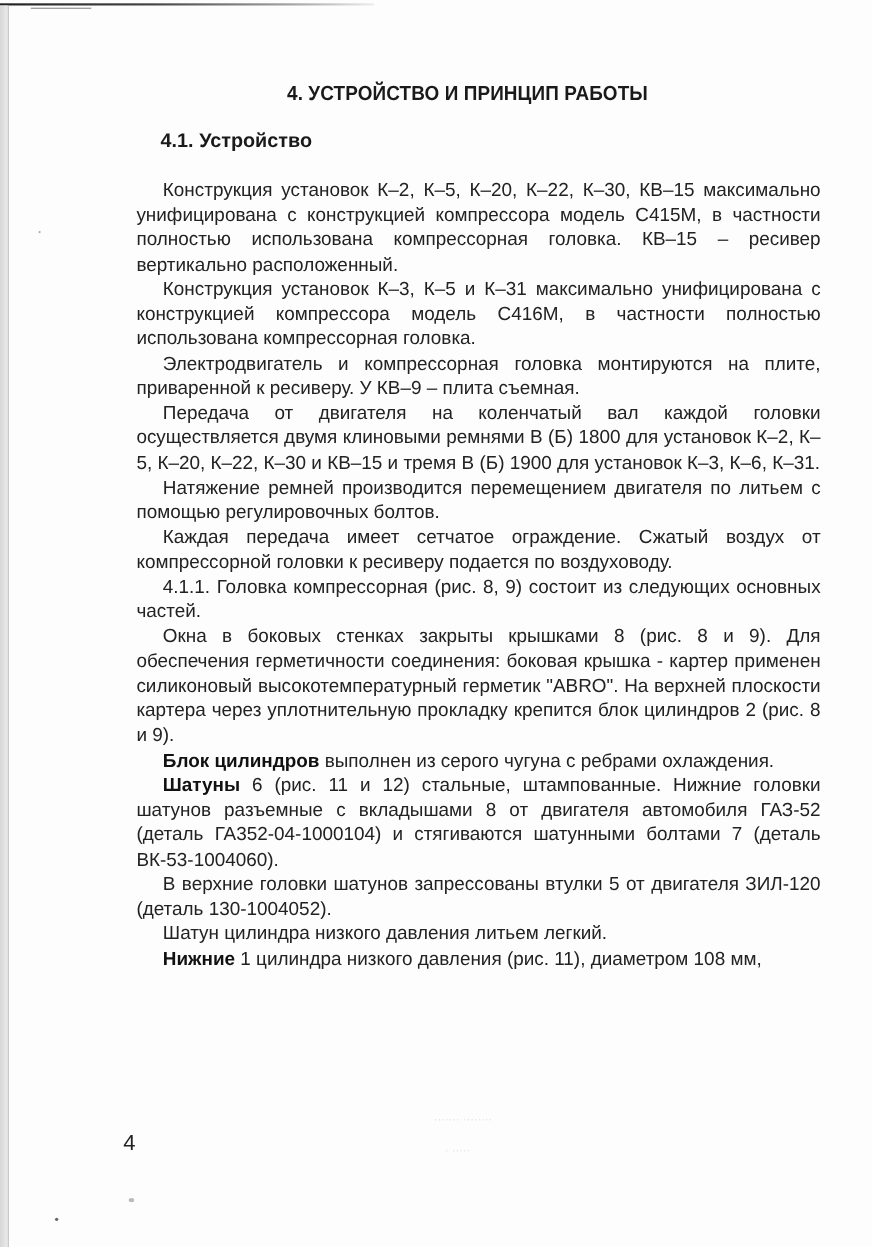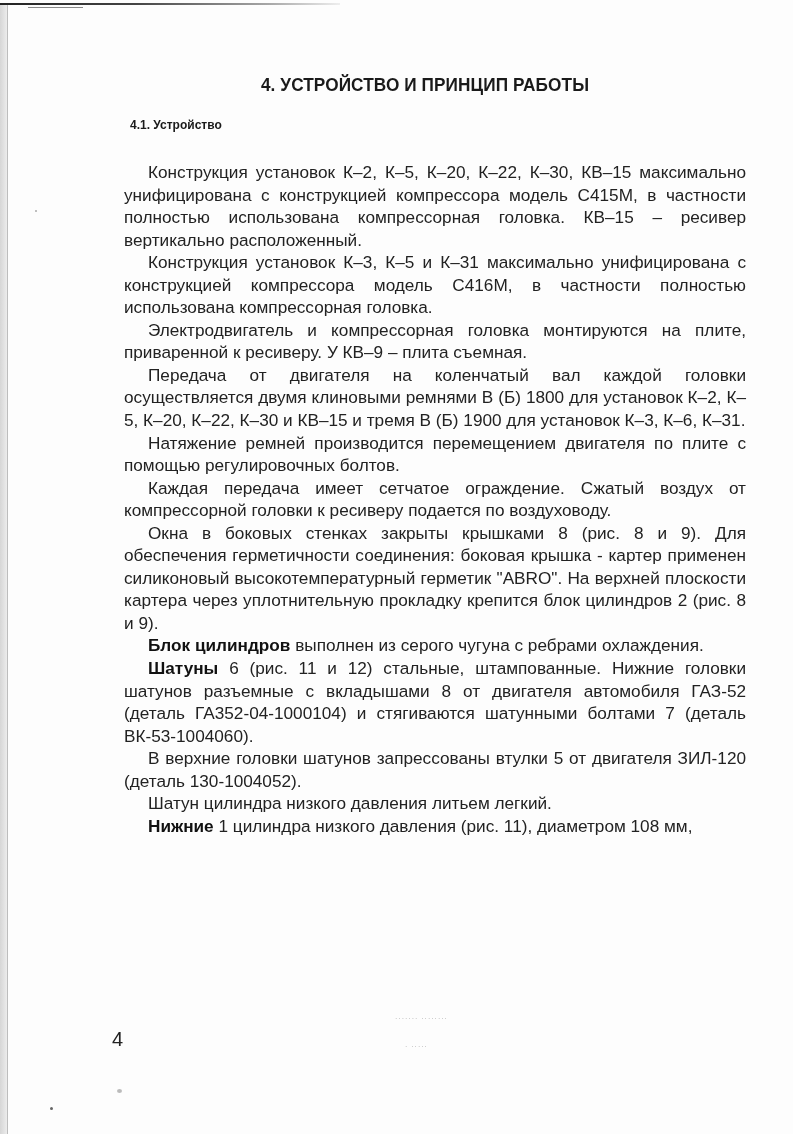--- a/index.html
+++ b/index.html
@@ -22,22 +22,22 @@
   .page {
     position:absolute; left:114px; top:0; width:622px;
   }
   .title {
     position:absolute; left:0; width:622px; top:74px;
     text-align:center; font-size:18.5px; font-weight:bold;
     letter-spacing:0.1px; color:#1a1a1a;
     transform:scaleX(0.93); transform-origin:center;
   }
   .subtitle {
-    position:absolute; left:16px; top:118px;
-    font-size:12px; font-weight:bold; color:#1a1a1a;
+    position:absolute; left:32px; top:118px;
+    font-size:18px; font-weight:bold; color:#1a1a1a;
   }
   .body-text {
     position:absolute; left:10px; top:161px; width:622px;
     font-size:17.2px; line-height:22.55px;
     text-align:justify; color:#222;
   }
   .body-text p { margin:0; text-indent:24px; }
   .body-text b { font-weight:bold; color:#111; }
   .pagenum {
     position:absolute; left:112px; top:1028px; font-size:20px; color:#222;
@@ -54,22 +54,23 @@
 
 <div class="page">
   <div class="title">4. УСТРОЙСТВО И ПРИНЦИП РАБОТЫ</div>
   <div class="subtitle">4.1. Устройство</div>
 
   <div class="body-text">
     <p><span>Конструкция установок К–2, К–5, К–20, К–22, К–30, КВ–15 максимально унифицирована с конструкцией компрессора модель С415М, в частности полностью использована компрессорная головка. КВ–15  – ресивер вертикально расположенный.</span></p>
     <p><span>Конструкция установок К–3, К–5 и К–31 максимально унифицирована с конструкцией компрессора модель С416М, в частности полностью использована компрессорная головка.</span></p>
     <p><span>Электродвигатель и компрессорная головка монтируются на плите, приваренной к ресиверу. У КВ–9 – плита съемная.</span></p>
     <p><span>Передача от двигателя на коленчатый вал каждой головки осуществляется двумя клиновыми ремнями В (Б) 1800 для установок К–2, К–5, К–20, К–22, К–30 и КВ–15 и тремя В (Б) 1900 для установок К–3, К–6, К–31.</span></p>
-    <p><span>Натяжение ремней производится перемещением двигателя по плите с помощью регулировочных болтов.</span></p>
+    <p><span>Натяжение ремней производится перемещением двигателя по литьем с помощью регулировочных болтов.</span></p>
     <p><span>Каждая передача имеет сетчатое ограждение. Сжатый воздух от компрессорной головки к ресиверу подается по воздуховоду.</span></p>
+    <p><span>4.1.1. Головка компрессорная (рис. 8, 9) состоит из следующих основных частей.</span></p>
     <p><span>Окна в боковых стенках закрыты крышками 8 (рис. 8 и 9). Для обеспечения герметичности соединения: боковая крышка - картер применен силиконовый высокотемпературный герметик "ABRO". На верхней плоскости картера через уплотнительную прокладку крепится блок цилиндров 2 (рис. 8 и 9).</span></p>
     <p><b>Блок цилиндров</b><span> выполнен из серого чугуна с ребрами охлаждения.</span></p>
     <p><b>Шатуны</b><span> 6 (рис. 11 и 12) стальные, штампованные. Нижние головки шатунов разъемные с вкладышами 8 от двигателя автомобиля ГАЗ-52 (деталь ГА352-04-1000104) и стягиваются шатунными болтами 7 (деталь ВК-53-1004060).</span></p>
     <p><span>В верхние головки шатунов запрессованы втулки 5 от двигателя ЗИЛ-120 (деталь 130-1004052).</span></p>
     <p><span>Шатун цилиндра низкого давления литьем легкий.</span></p>
     <p><b>Нижние</b><span> 1 цилиндра низкого давления (рис. 11), диаметром 108 мм,</span></p>
   </div>
 </div>
 
 <div class="pagenum">4</div>

